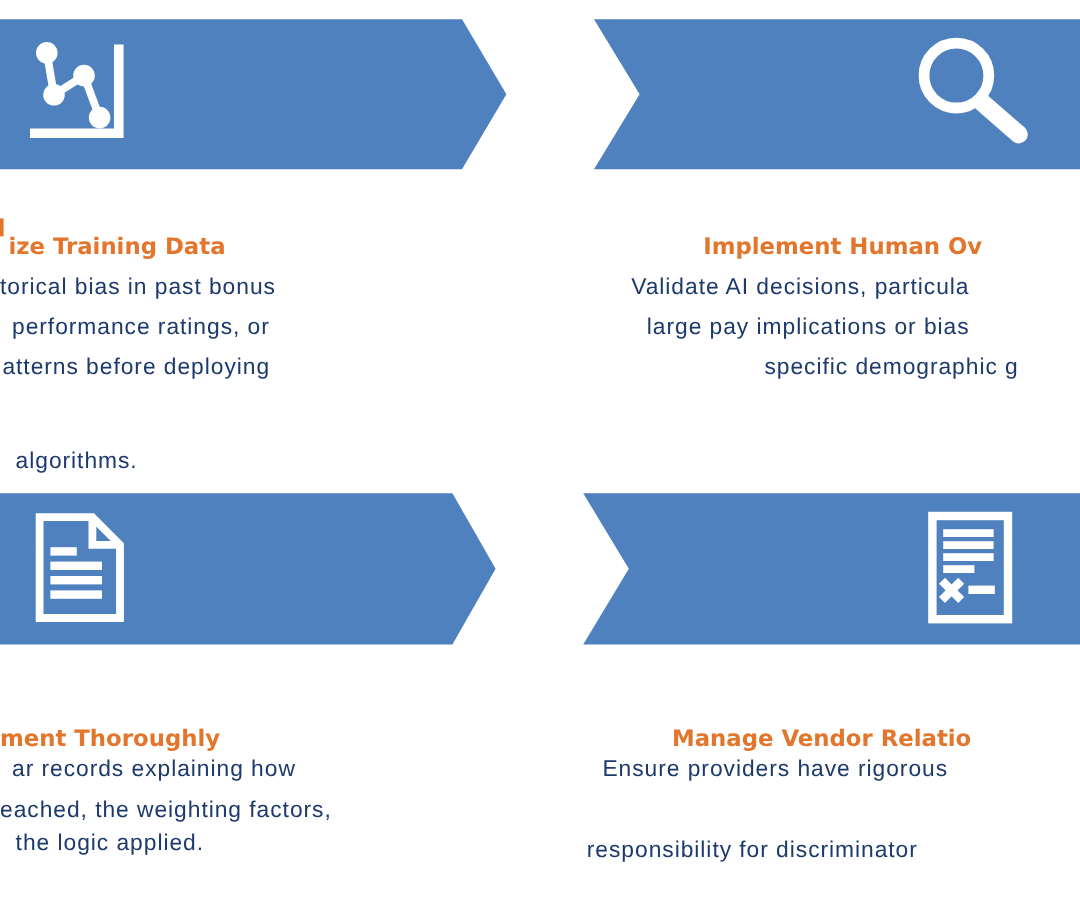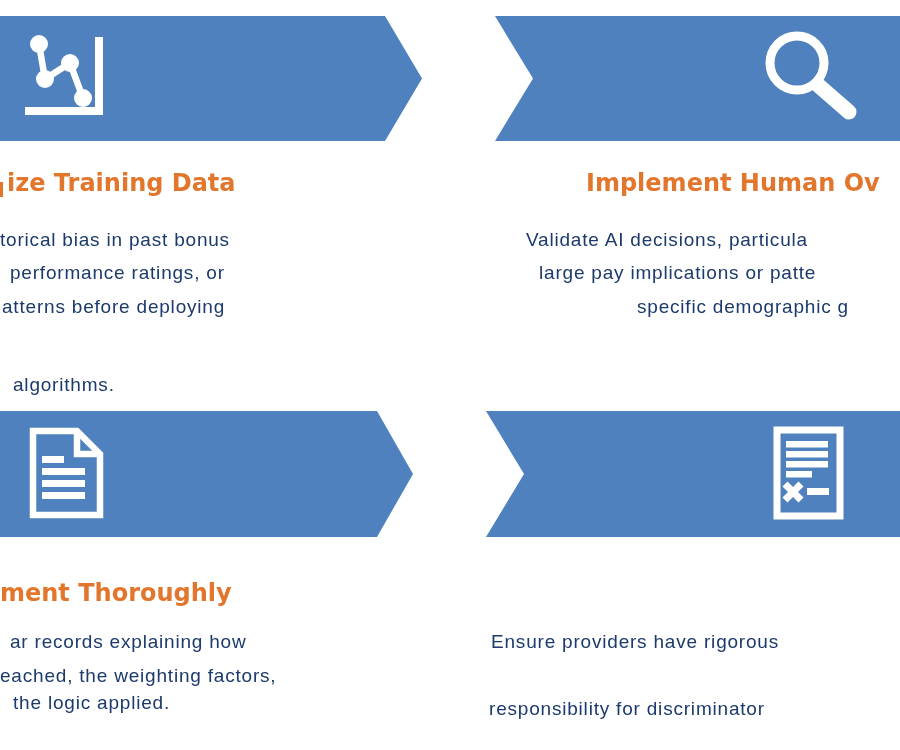--- a/index.html
+++ b/index.html
@@ -8,24 +8,25 @@
     width:900px;height:750px;
     overflow:hidden;
     background:#ffffff;
     font-family:"Liberation Sans", sans-serif;
   }
   .layer{position:absolute;left:0;top:0;}
   .heading{
     position:absolute;
     font-family:"DejaVu Sans", sans-serif;
     font-weight:bold;
-    font-size:24px;
+    font-size:19px;
     line-height:30px;
     color:#E2762C;
     white-space:nowrap;
+    margin-top:23px;
   }
   .body-line{
     position:absolute;
     font-family:"Liberation Sans", sans-serif;
     font-size:19px;
     line-height:33.5px;
     letter-spacing:0.8px;
     color:#1C3A6B;
     white-space:nowrap;
   }
@@ -94,24 +95,25 @@
   <div class="cut-fragment"></div>
 
   <div class="heading" style="left:7px;top:168px;">ize Training Data</div>
   <div class="body-line" style="left:0px;top:223px;">torical bias in past bonus</div>
   <div class="body-line" style="left:10px;top:256px;">performance ratings, or</div>
   <div class="body-line" style="left:2px;top:290px;">atterns before deploying</div>
   <div class="body-line" style="left:13px;top:323px;margin-top:45px;">algorithms.</div>
 
   <div class="heading" style="left:586px;top:168px;">Implement Human Ov</div>
   <div class="body-line" style="left:526px;top:223px;">Validate AI decisions, particula</div>
-  <div class="body-line" style="left:539px;top:256px;">large pay implications or patte</div>
+  <div class="body-line" style="left:539px;top:256px;">large pay implications or bias</div>
   <div class="body-line" style="left:616px;top:290px;margin-left:21px;">specific demographic g</div>
 
   <div class="heading" style="left:0px;top:578px;">ment Thoroughly</div>
   <div class="body-line" style="left:10px;top:625px;text-align:center;">ar records explaining how</div>
   <div class="body-line" style="left:0px;top:659px;">eached, the weighting factors,</div>
   <div class="body-line" style="left:13px;top:686px;">the logic applied.</div>
 
-  <div class="body-line" style="left:491px;top:625px;text-align:right;">Ensure providers have rigorous</div>
+  <div class="heading" style="left:560px;top:578px;">Manage Vendor Relatio</div>
+  <div class="body-line" style="left:502px;top:625px;text-align:right;">Ensure providers have rigorous</div>
   <div class="body-line" style="left:489px;top:692px;">responsibility for discriminator</div>
 
 </div>
 
 </body></html>

